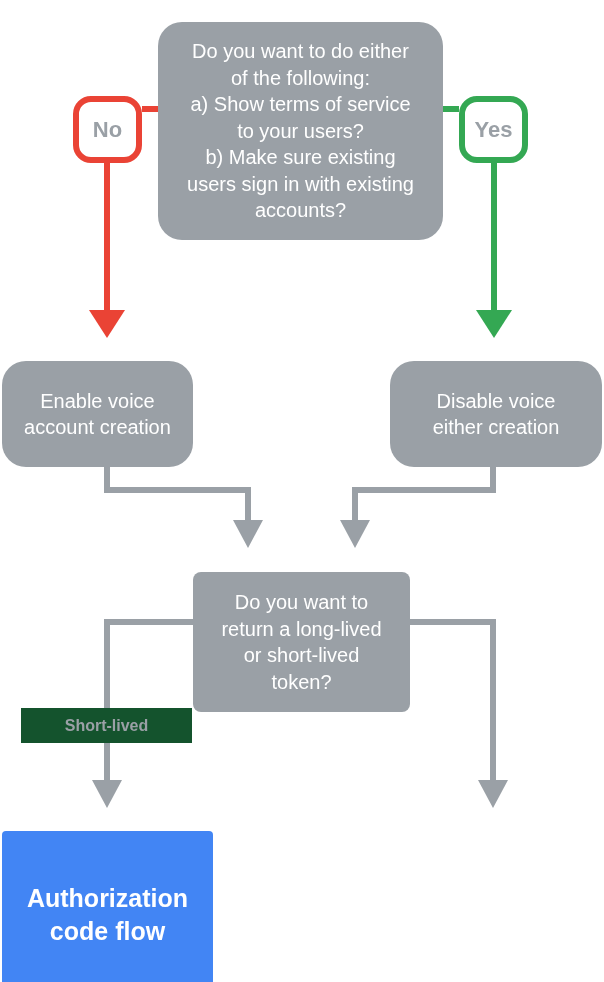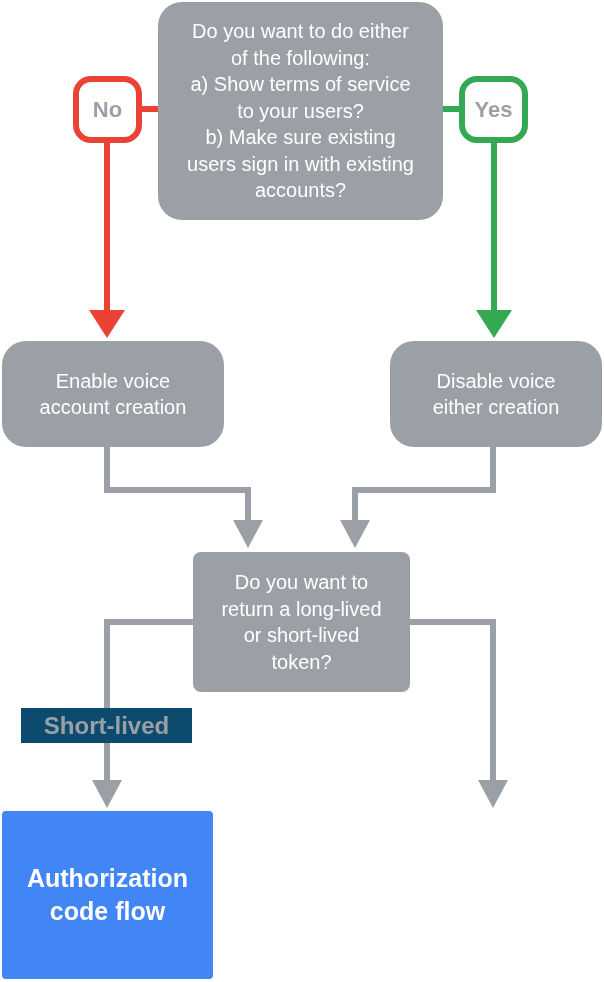--- a/index.html
+++ b/index.html
@@ -9,20 +9,21 @@
     background:#ffffff;
     font-family:"Liberation Sans", sans-serif;
     overflow:hidden;
   }
   .node{
     position:absolute;
     display:flex;align-items:center;justify-content:center;
     text-align:center;
     box-sizing:border-box;
     white-space:pre-line;
+    margin-top:20px;
   }
   .gray-node{
     background:var(--gray,#9AA0A6);
     color:var(--white,#fff);
     border-radius:24px;
     font-size:20px;line-height:26.5px;
   }
   .blue-node{
     background:var(--blue,#4285F4);
     color:var(--white,#fff);
@@ -33,23 +34,23 @@
     background:#ffffff;
     color:var(--muted-text,#9AA0A6);
     border-radius:18px;
     font-weight:bold;font-size:22px;
   }
   .pill.red-border{border:6px solid var(--red,#EA4335);}
   .pill.green-border{border:6px solid var(--green,#34A853);}
   .branch-label{
     position:absolute;
     display:flex;align-items:center;justify-content:center;
-    background:#0c4a6e;
+    background:#14532d;
     color:var(--muted-text,#9AA0A6);
-    font-weight:bold;font-size:24px;
+    font-weight:bold;font-size:16px;
   }
   .line{position:absolute;}
   .line.gray{background:var(--gray,#9AA0A6);}
   .line.red{background:var(--red,#EA4335);}
   .line.green{background:var(--green,#34A853);}
   .arrow{position:absolute;width:0;height:0;}
   .arrow.big{border-left:18px solid transparent;border-right:18px solid transparent;border-top:28px solid var(--gray,#9AA0A6);}
   .arrow.sm{border-left:15px solid transparent;border-right:15px solid transparent;border-top:28px solid var(--gray,#9AA0A6);}
   .arrow.red-a{border-top-color:var(--red,#EA4335);}
   .arrow.green-a{border-top-color:var(--green,#34A853);}
@@ -90,21 +91,21 @@
 a) Show terms of service
 to your users?
 b) Make sure existing
 users sign in with existing
 accounts?</div>
 
   <div class="node pill green-border" style="left:459px;top:76px;width:69px;height:67px">Yes</div>
 
   <div class="node pill red-border" style="left:73px;top:76px;width:69px;height:67px">No</div>
 
-  <div class="node gray-node" style="left:2px;top:341px;width:222px;height:106px">Enable voice
+  <div class="node gray-node" style="left:2px;top:341px;width:191px;height:106px">Enable voice
 account creation</div>
 
   <div class="node gray-node" style="left:390px;top:341px;width:212px;height:106px">Disable voice
 either creation</div>
 
   <div class="node gray-node" style="left:193px;top:552px;width:217px;height:140px;border-radius:8px">Do you want to
 return a long-lived
 or short-lived
 token?</div>
 

